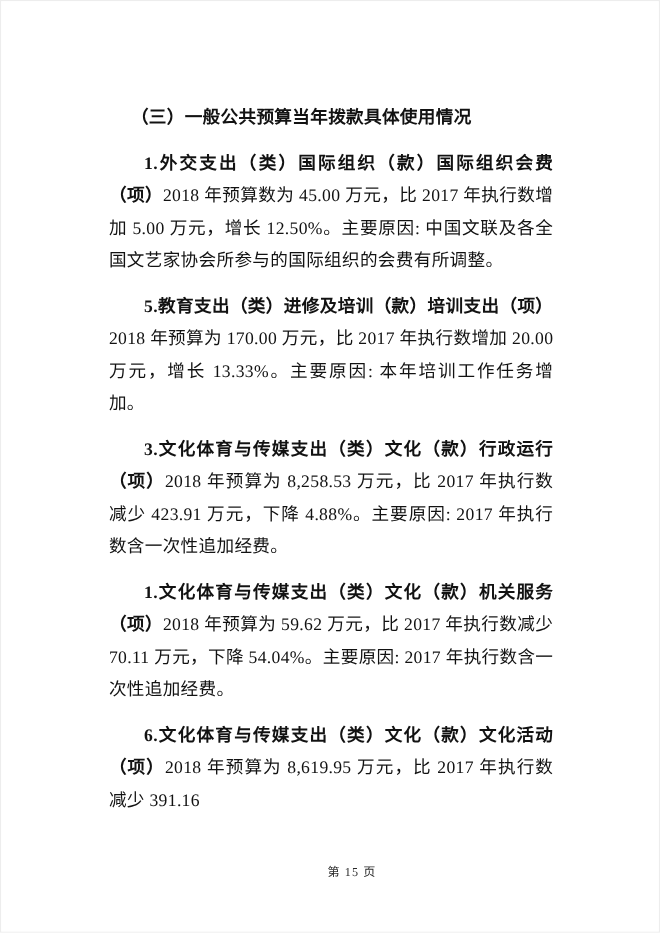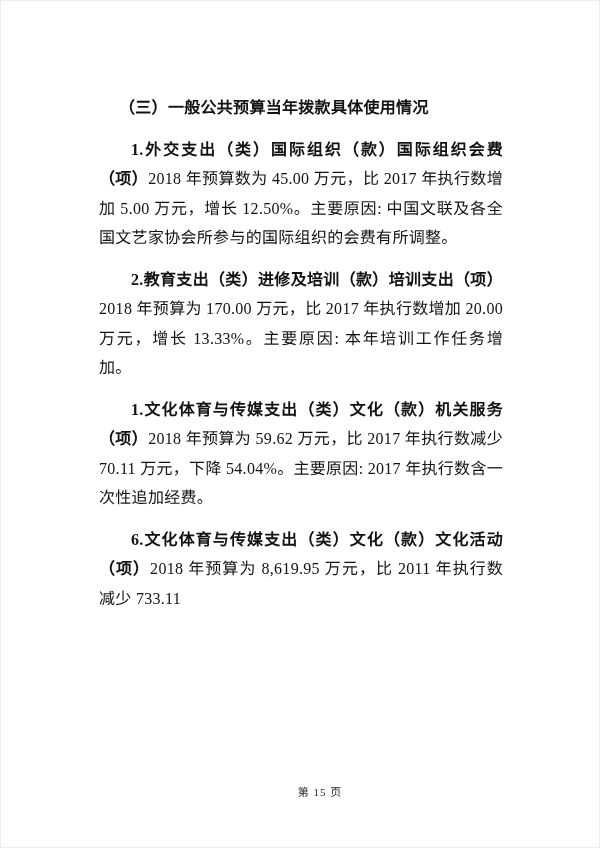--- a/index.html
+++ b/index.html
@@ -56,21 +56,22 @@
   }
 </style>
 </head>
 <body>
 
 <div class="page">
   <div class="content">
     <h2 class="heading">（三）一般公共预算当年拨款具体使用情况</h2>
     <div id="paragraphs">
         <p class="para"><b>1.外交支出（类）国际组织（款）国际组织会费（项）</b><span>2018 年预算数为 45.00 万元，比 2017 年执行数增加 5.00 万元，增长 12.50%。主要原因: 中国文联及各全国文艺家协会所参与的国际组织的会费有所调整。</span></p>
-        <p class="para"><b>2.教育支出（类）进修及培训（款）培训支出（项）</b><span>2018 年预算为 170.00 万元，比 2017 年执行数增加 20.00 万元，增长 13.33%。主要原因: 本年培训工作任务增加。</span></p>
+        <p class="para"><b>5.教育支出（类）进修及培训（款）培训支出（项）</b><span>2018 年预算为 170.00 万元，比 2017 年执行数增加 20.00 万元，增长 13.33%。主要原因: 本年培训工作任务增加。</span></p>
+        <p class="para"><b>3.文化体育与传媒支出（类）文化（款）行政运行（项）</b><span>2018 年预算为 8,258.53 万元，比 2017 年执行数减少 423.91 万元，下降 4.88%。主要原因: 2017 年执行数含一次性追加经费。</span></p>
         <p class="para"><b>1.文化体育与传媒支出（类）文化（款）机关服务（项）</b><span>2018 年预算为 59.62 万元，比 2017 年执行数减少 70.11 万元，下降 54.04%。主要原因: 2017 年执行数含一次性追加经费。</span></p>
-        <p class="para"><b>6.文化体育与传媒支出（类）文化（款）文化活动（项）</b><span>2018 年预算为 8,619.95 万元，比 2011 年执行数减少 733.11</span></p>
+        <p class="para"><b>6.文化体育与传媒支出（类）文化（款）文化活动（项）</b><span>2018 年预算为 8,619.95 万元，比 2017 年执行数减少 391.16</span></p>
       </div>
   </div>
   <div class="footer">
     <span>第 15 页</span>
   </div>
 </div>
 
 </body></html>

